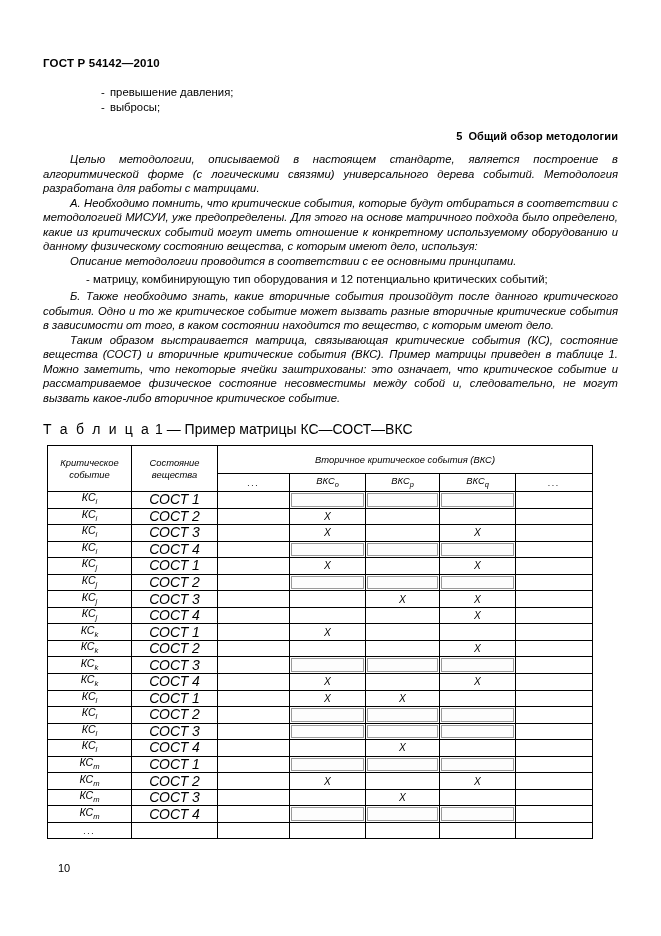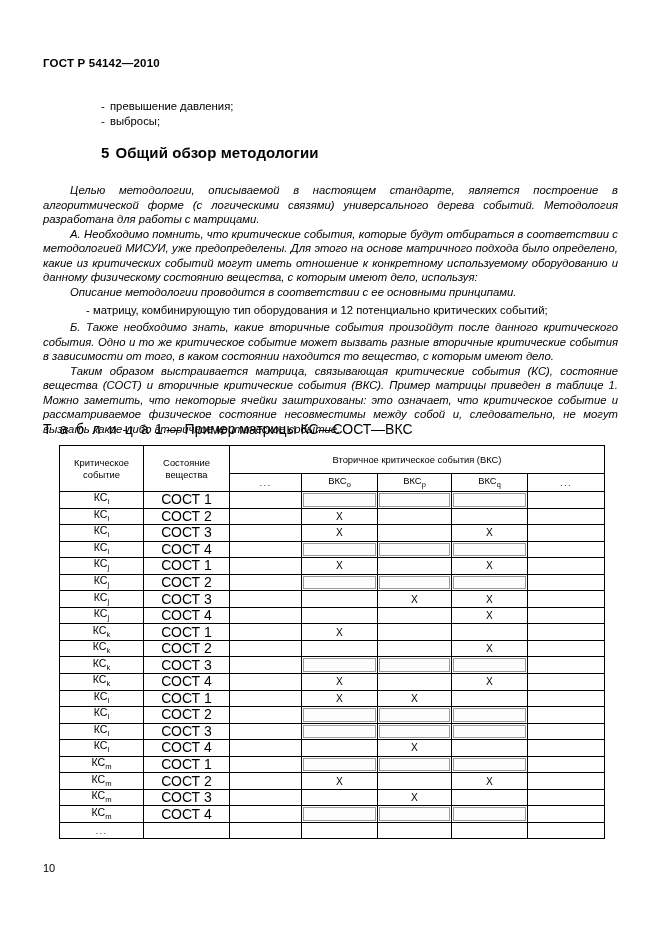--- a/index.html
+++ b/index.html
@@ -34,36 +34,37 @@
 
   
   .content {
     position: absolute;
     left: 43px;
     top: 85px;
     width: 575px;
   }
 
   .dash-list {
-    margin: 14px 0 0 58px;
+    margin: 0 0 0 58px;
     padding: 0;
     list-style: none;
   }
   .dash-list li {
     font-size: 11.3px;
     line-height: 14.6px;
     white-space: nowrap;
   }
   .dash-list li .d { display: inline-block; width: 9px; }
 
   h2.section-head {
-    font-size: 15px;
+    font-size: 11px;
     font-weight: bold;
-    margin: 16px 0 22px 58px;
+    margin: 16px 0 10px 58px;
     letter-spacing: 0.1px;
+    text-align: right;
   }
   h2.section-head .num { margin-right: 6px; }
 
   p.body {
     font-size: 11.3px;
     line-height: 14.55px;
     margin: 0;
     text-align: justify;
     text-indent: 27px;
     -webkit-hyphens: manual;
@@ -84,23 +85,24 @@
     left: 43px;
     top: 421px;
     font-size: 14px;
     white-space: nowrap;
   }
   .table-caption .sp { letter-spacing: 2.2px; }
 
   
   .matrix-wrap {
     position: absolute;
-    left: 59px;
+    left: 47px;
     top: 445px;
     width: 545px;
+    font-style: italic;
   }
   table.matrix {
     border-collapse: collapse;
     width: 545px;
     table-layout: fixed;
     font-size: 10.1px;
   }
   table.matrix th,
   table.matrix td {
     border: 1px solid #000;
@@ -142,21 +144,21 @@
     position: absolute;
     left: 1px; right: 1px; top: 1px; bottom: 1px;
     border: 1px solid #9a9a9a;
     background: #fdfdfd;
     pointer-events: none;
   }
 
   
   .page-number {
     position: absolute;
-    left: 43px;
+    left: 58px;
     top: 862px;
     font-size: 11px;
   }
 </style>
 </head>
 <body>
 
 <div class="page">
 
   <div class="running-head">ГОСТ Р 54142—2010</div>

